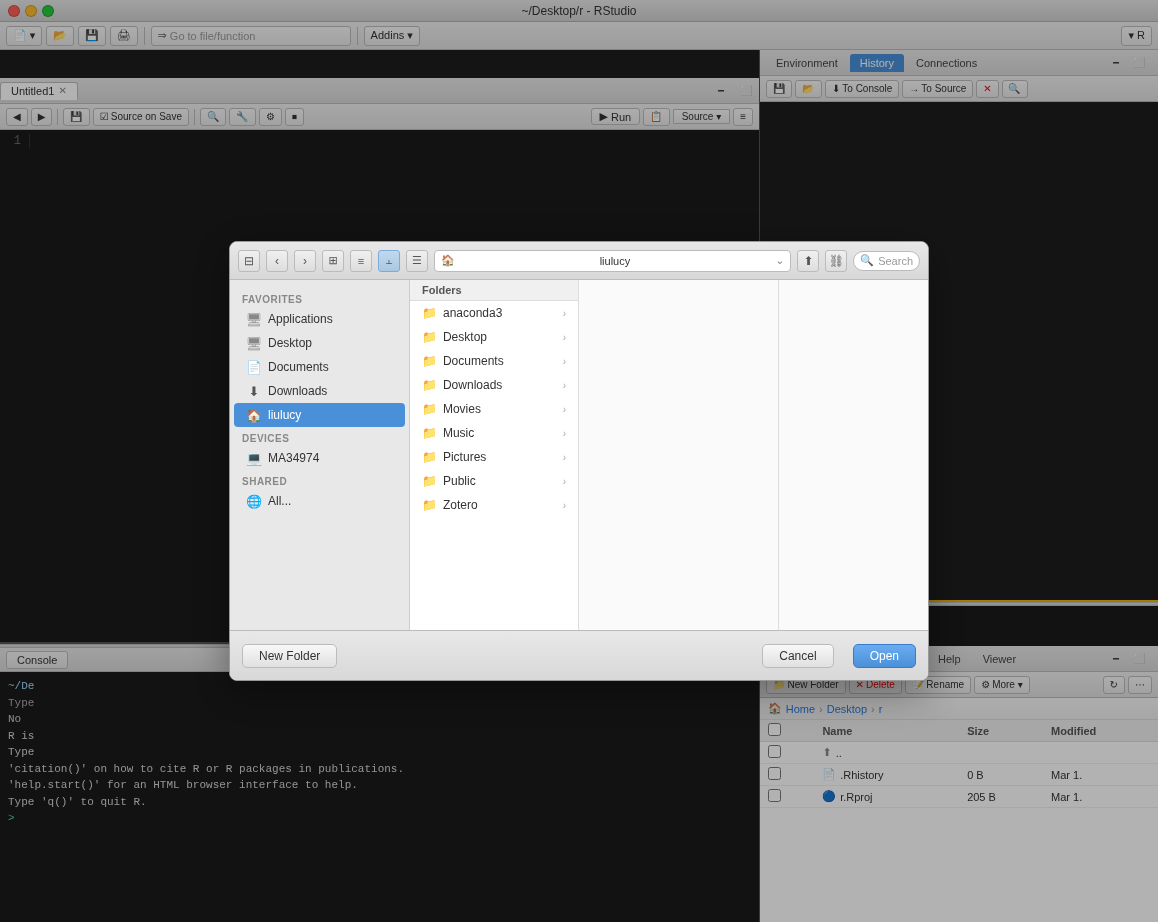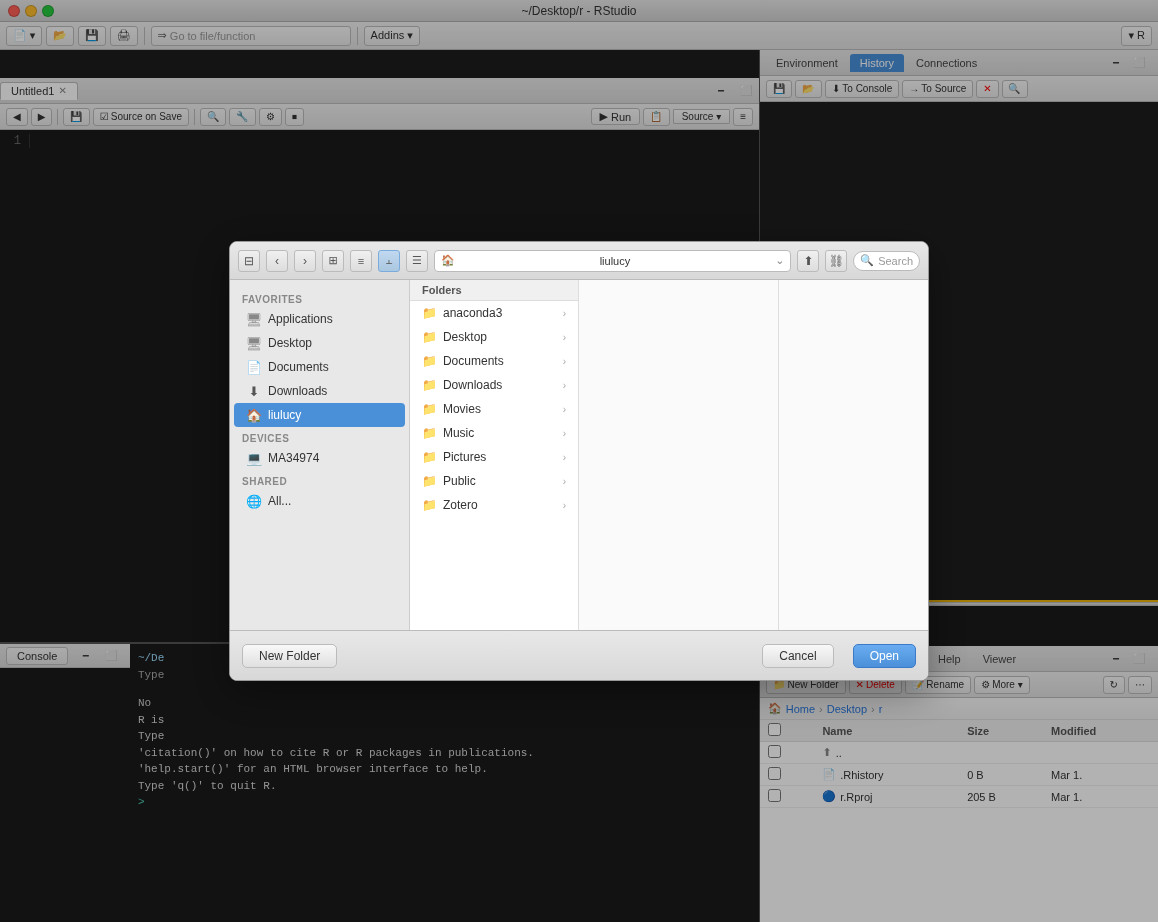--- a/index.html
+++ b/index.html
@@ -166,21 +166,21 @@
     }
     .editor-area {
       flex: 1;
     }
 
     
     .console-pane {
       height: 280px;
       background: #1a1a1a;
       display: flex;
-      flex-direction: row;
+      flex-direction: column;
       border-top: 2px solid #555;
     }
     .console-header {
       background: linear-gradient(to bottom, #e8e8e8, #d8d8d8);
       height: 24px;
       display: flex;
       align-items: center;
       padding: 0 6px;
       border-bottom: 1px solid #bbb;
       gap: 4px;
@@ -635,21 +635,21 @@
         <div style="flex:1"></div>
         <div class="pane-btn" style="background:none;border:none;">🗕</div>
         <div class="pane-btn" style="background:none;border:none;">⬜</div>
       </div>
       <div class="console-content">
         <div>
           <span class="path">~/De</span>
         </div>
         <div style="color:#aaa;">Type</div>
         <div></div>
-        <div style="color:#c8c8c8;margin-top:12px;">No</div>
+        <div style="color:#c8c8c8;">No</div>
         <div></div>
         <div style="color:#d4d4d4;">R is</div>
         <div style="color:#d4d4d4;">Type</div>
         <div style="color:#d4d4d4;">'citation()' on how to cite R or R packages in publications.</div>
         <div></div>
         <div style="color:#d4d4d4;">'help.start()' for an HTML browser interface to help.</div>
         <div style="color:#d4d4d4;">Type 'q()' to quit R.</div>
         <div></div>
         <div>
           <span class="prompt">&gt;</span>

